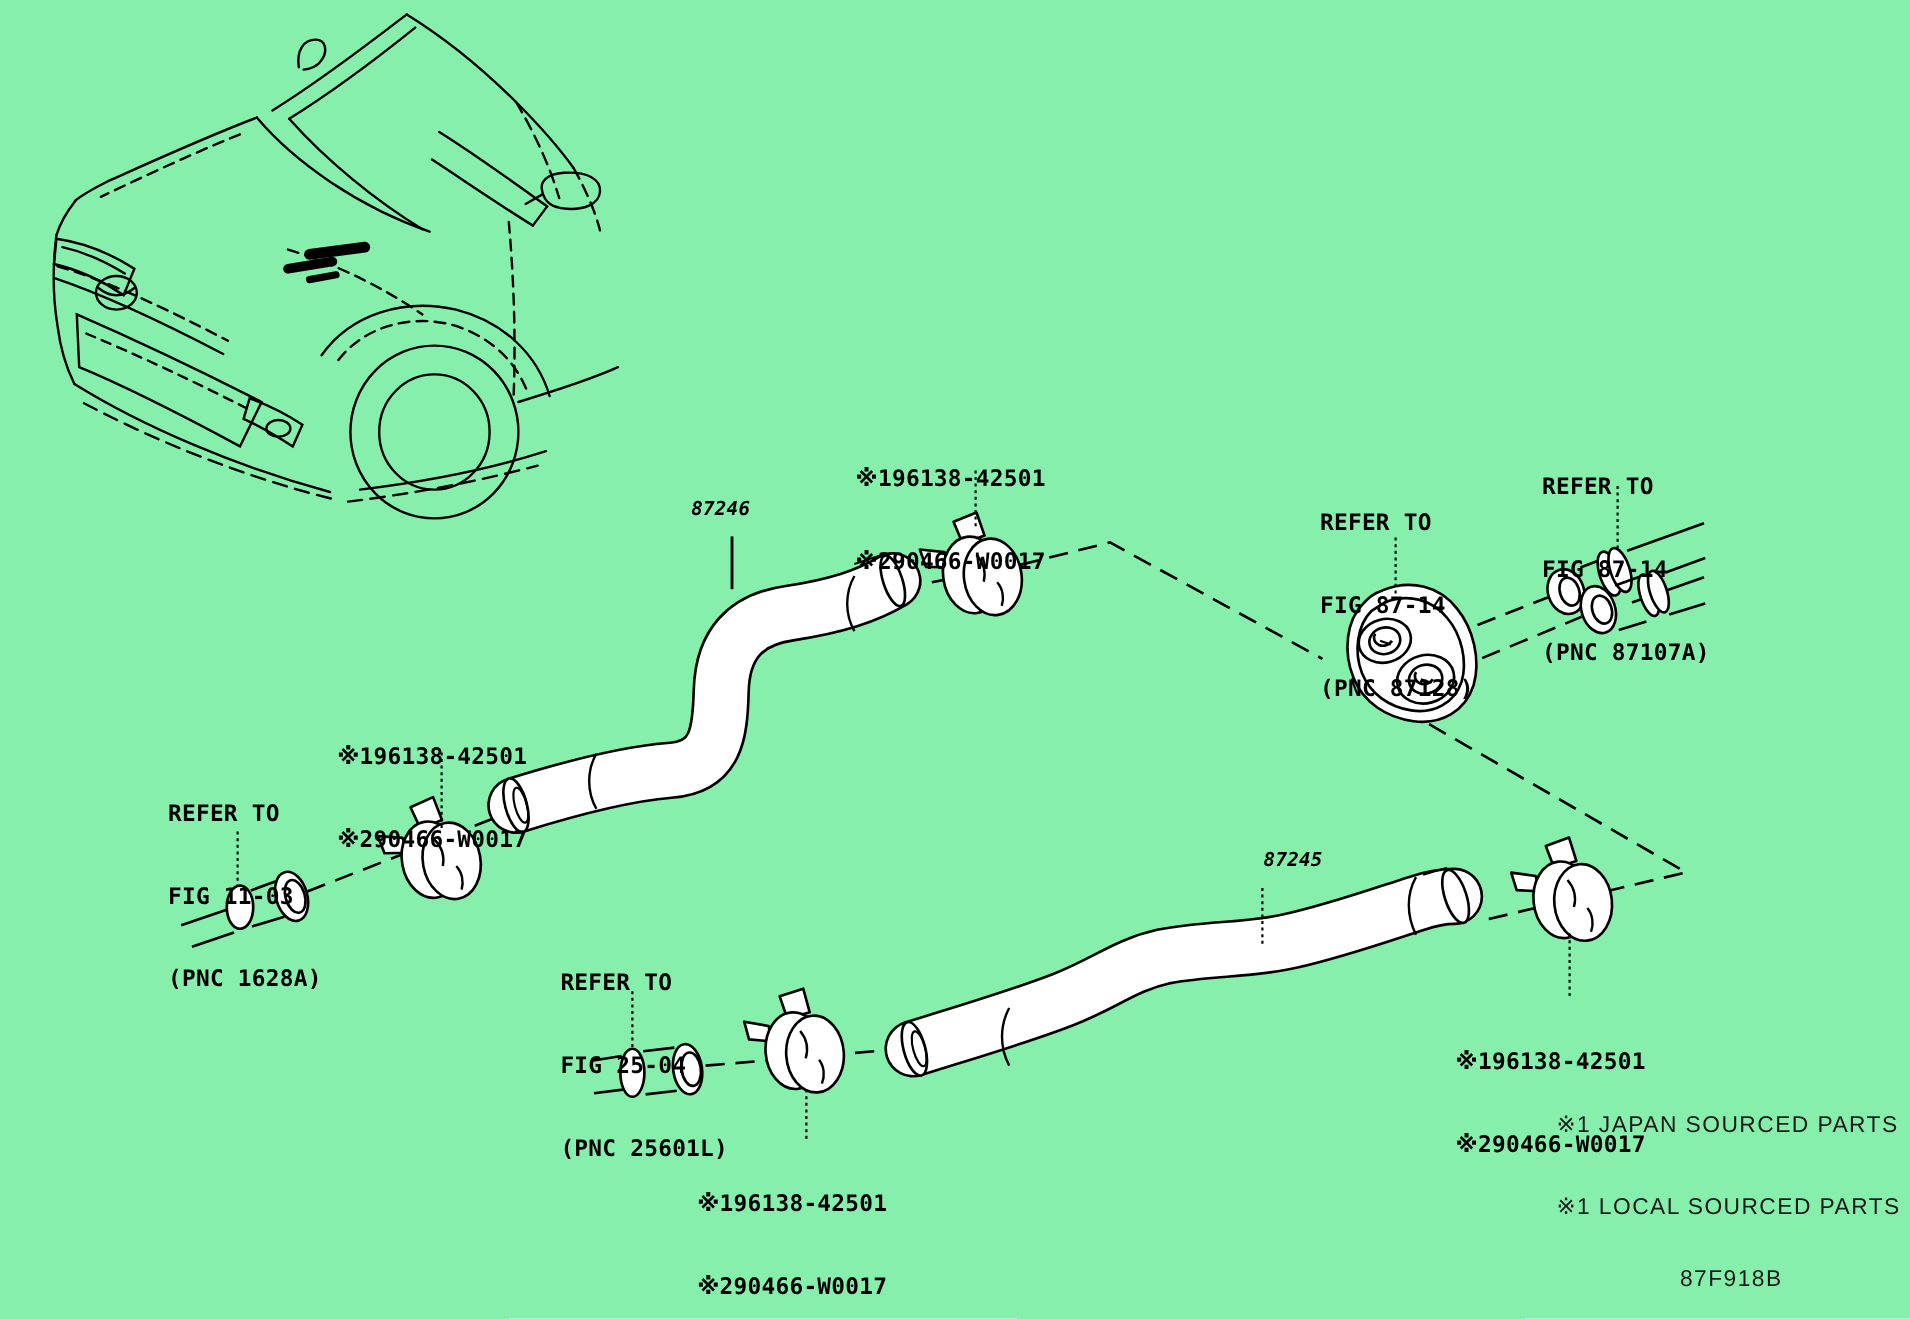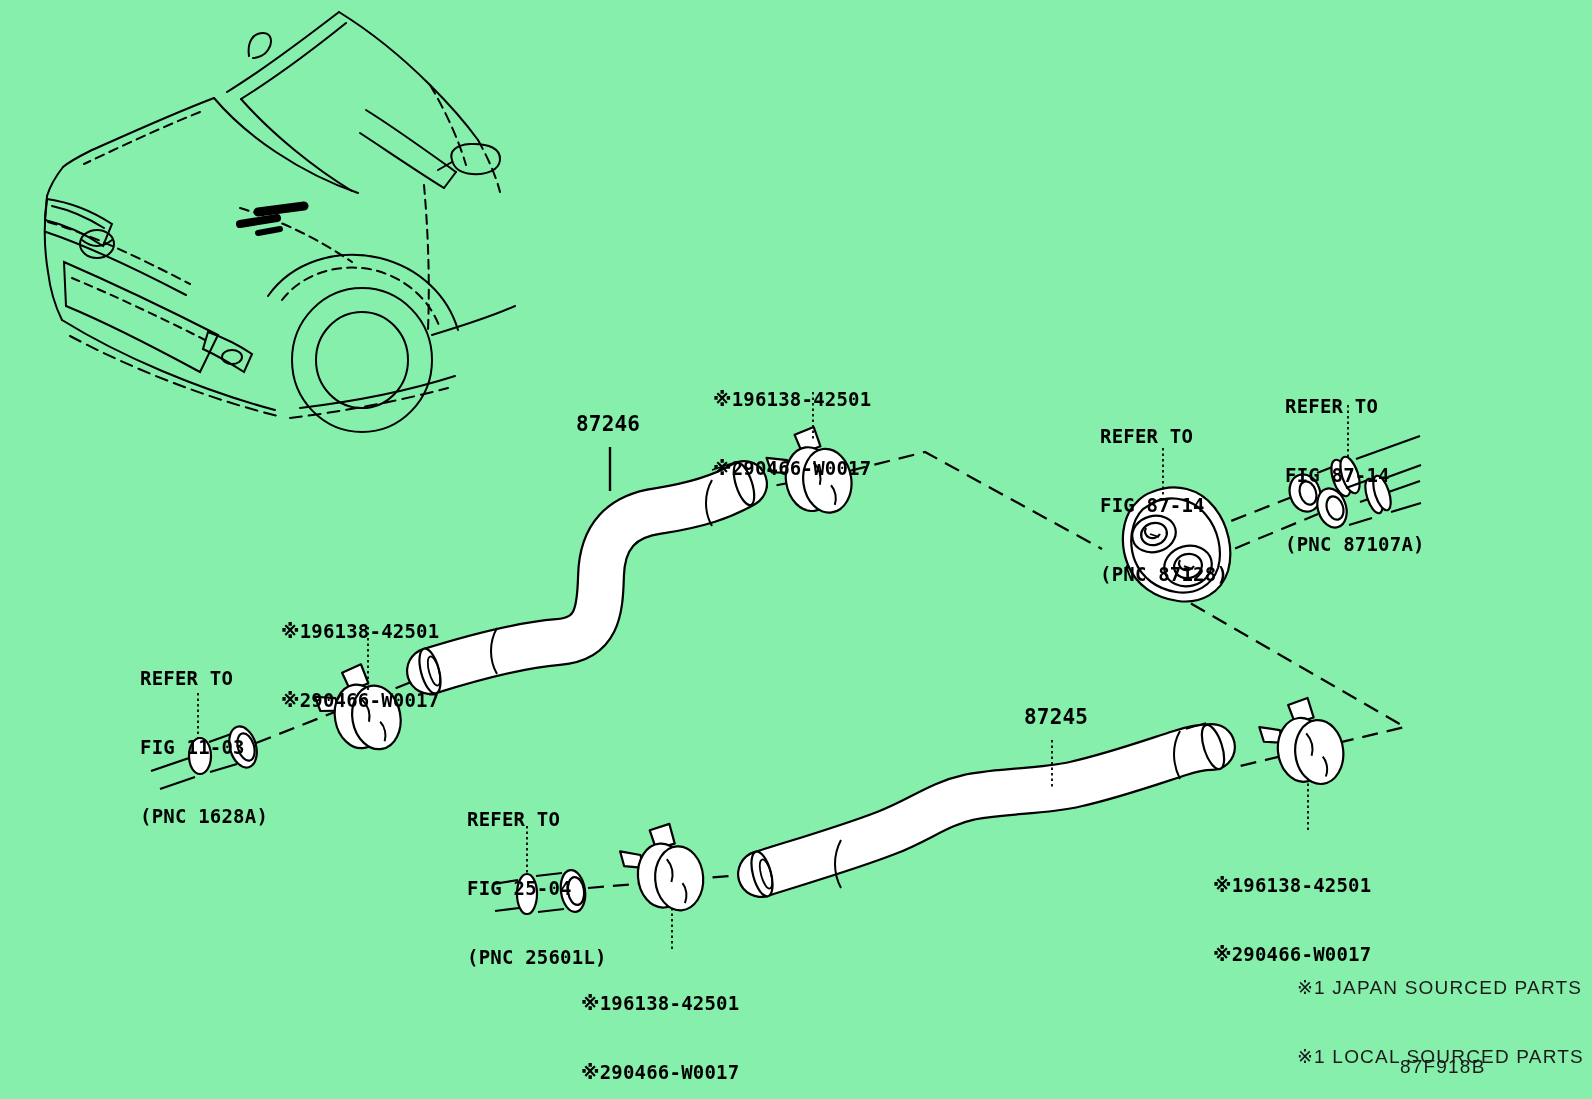--- a/index.html
+++ b/index.html
@@ -14,21 +14,21 @@
   .lbl{
     position:absolute;
     color:#000;
     font-family:"DejaVu Sans Mono","DejaVu Sans",monospace;
     font-weight:700;
     font-size:19px;
     line-height:23px;
     white-space:pre;
     letter-spacing:0.2px;
   }
-  .lbl.big{font-size:21px;line-height:24px;}
+  .lbl.big{font-size:16px;line-height:24px;font-style:italic;}
   .lbl.sans{
     font-family:"Liberation Sans","DejaVu Sans",sans-serif;
     font-weight:400;color:#1a1a1a;letter-spacing:1.2px;line-height:23px;
   }
 </style>
 </head>
 <body>
 
 <div class="canvas">
 
@@ -231,32 +231,32 @@
   <div>FIG 11-03</div>
   <div>(PNC 1628A)</div>
 </div>
 
 <div class="lbl" style="left:467px;top:762px">
   <div>REFER TO</div>
   <div>FIG 25-04</div>
   <div>(PNC 25601L)</div>
 </div>
 
-<div class="lbl big" style="left:1024px;top:705px">87245</div>
+<div class="lbl big" style="left:1053px;top:705px">87245</div>
 
 <div class="lbl" style="left:1213px;top:828px">
   <div>※196138-42501</div>
   <div>※290466-W0017</div>
 </div>
 
 <div class="lbl" style="left:581px;top:946px">
   <div>※196138-42501</div>
   <div>※290466-W0017</div>
 </div>
 
-<div class="lbl sans" style="left:1297px;top:930px">
+<div class="lbl sans" style="left:1297px;top:880px">
   <div>※1 JAPAN SOURCED PARTS</div>
   <div>※1 LOCAL SOURCED PARTS</div>
 </div>
 
 <div class="lbl sans" style="left:1400px;top:1055px">87F918B</div>
 
 </div>
 
 </body></html>

